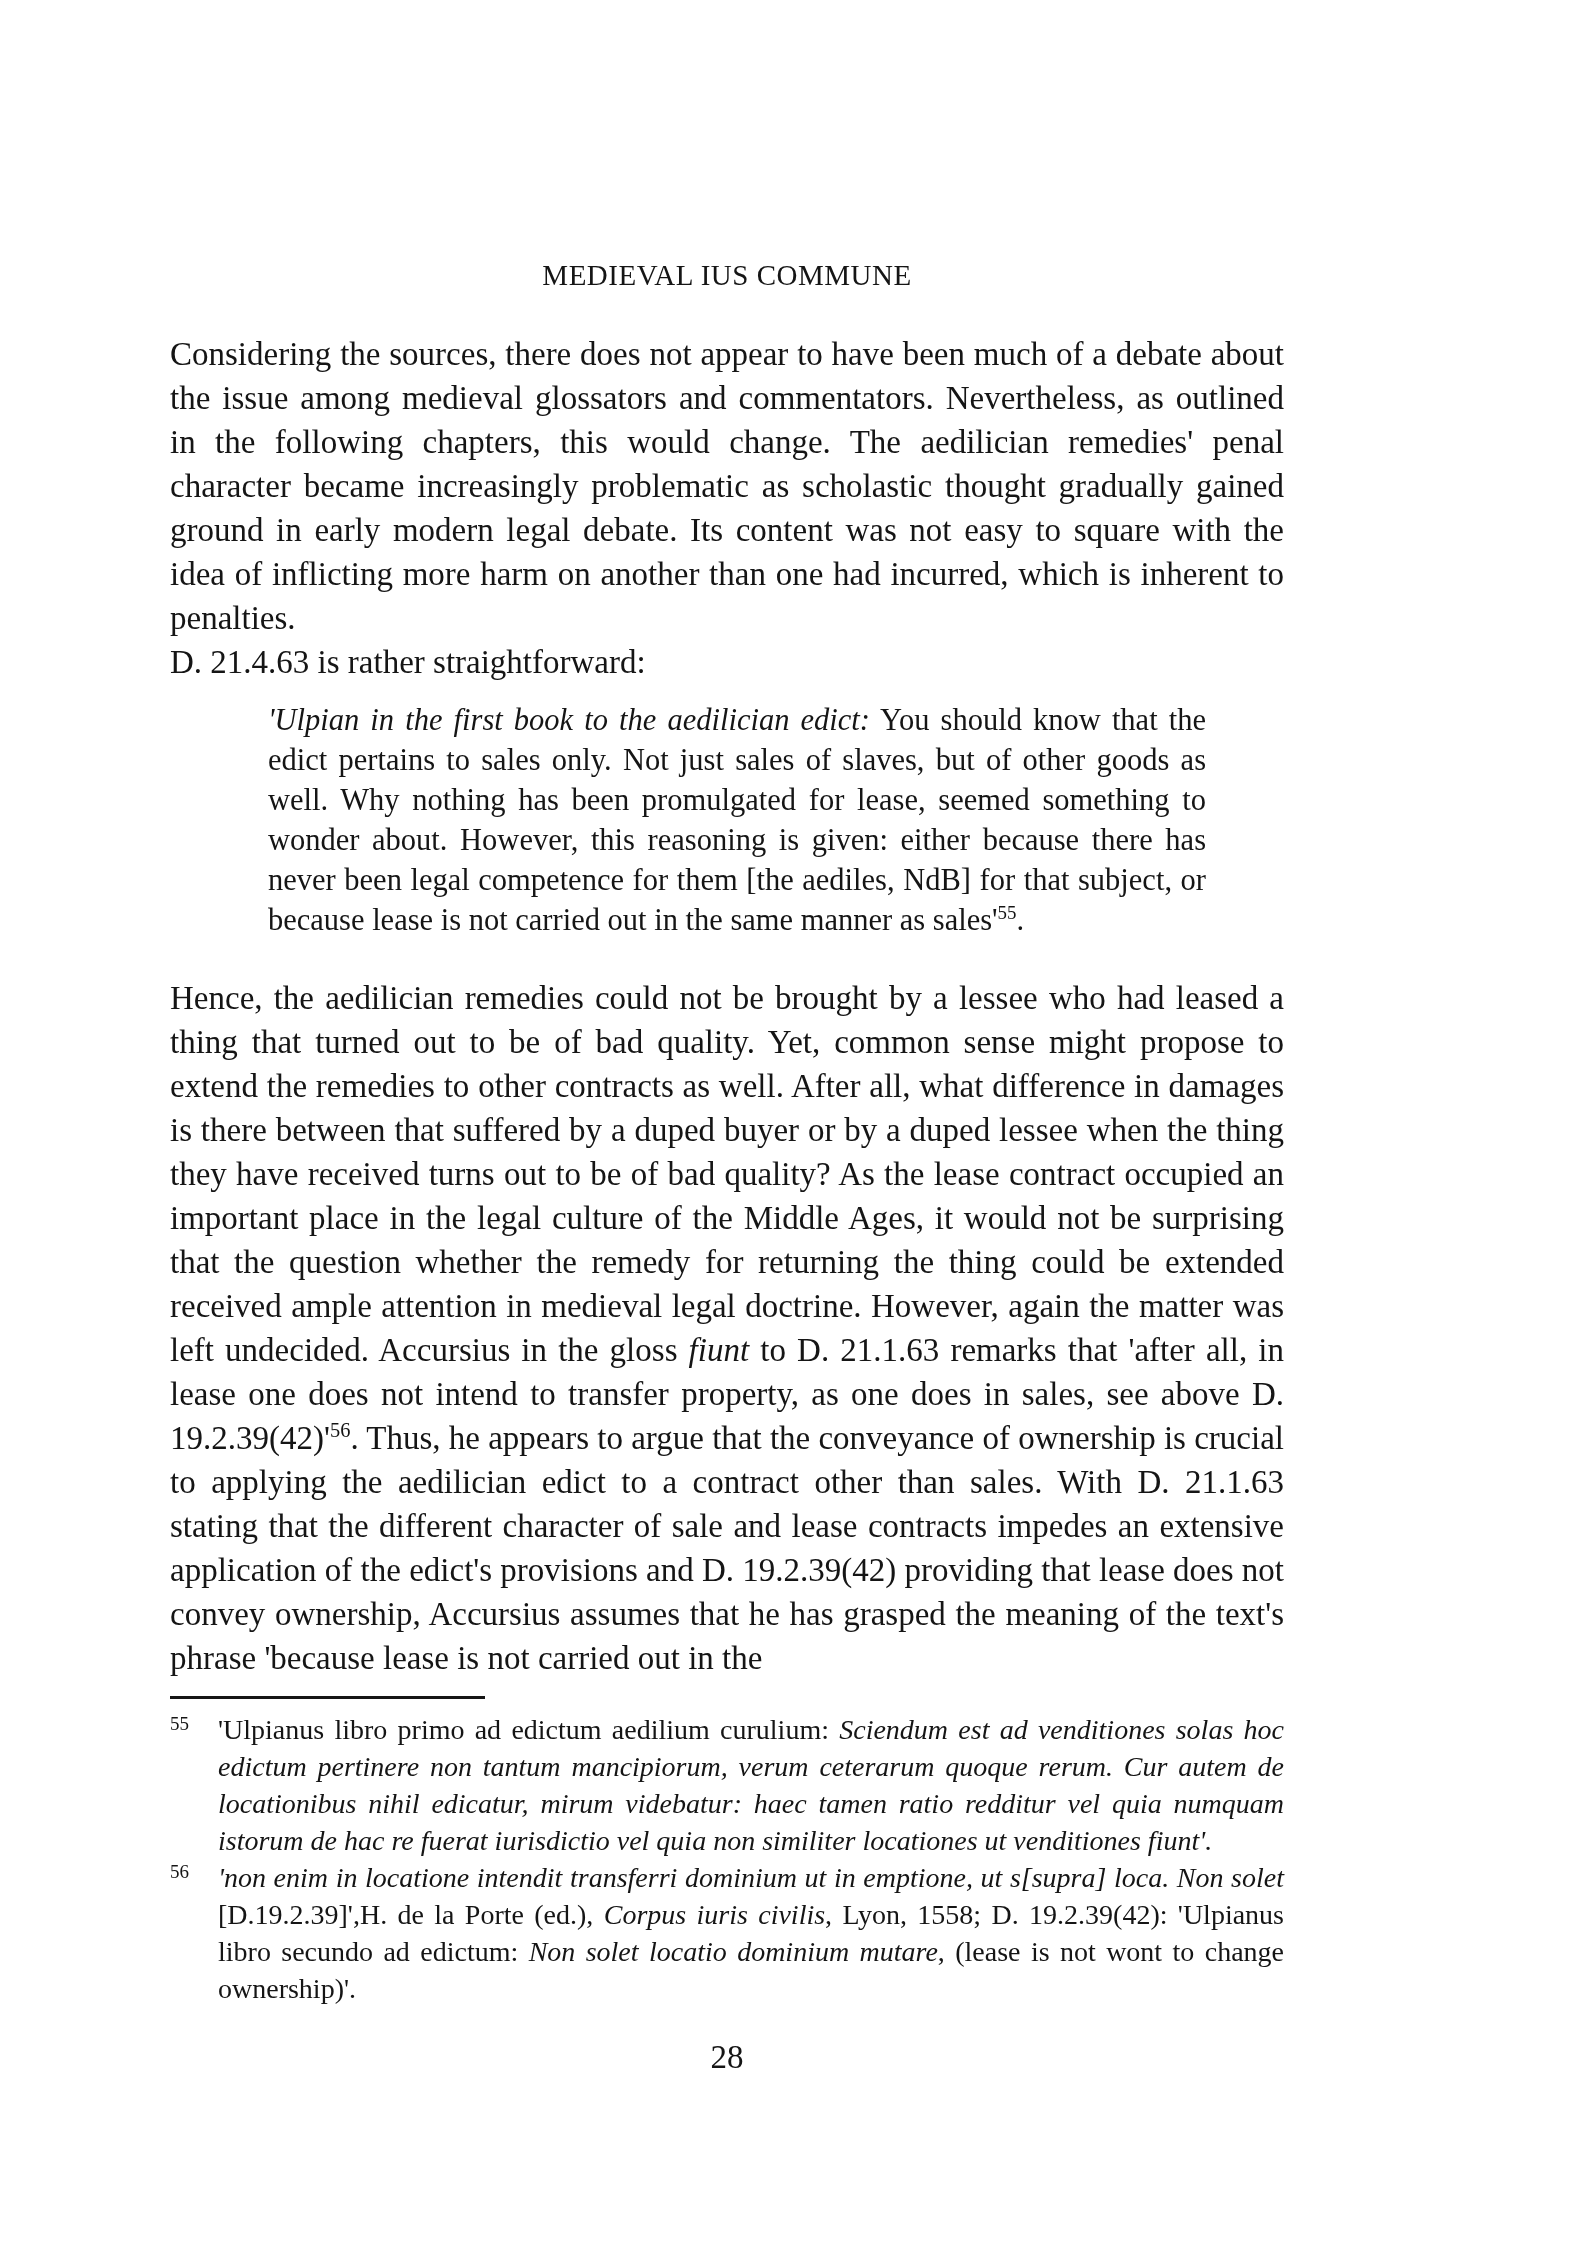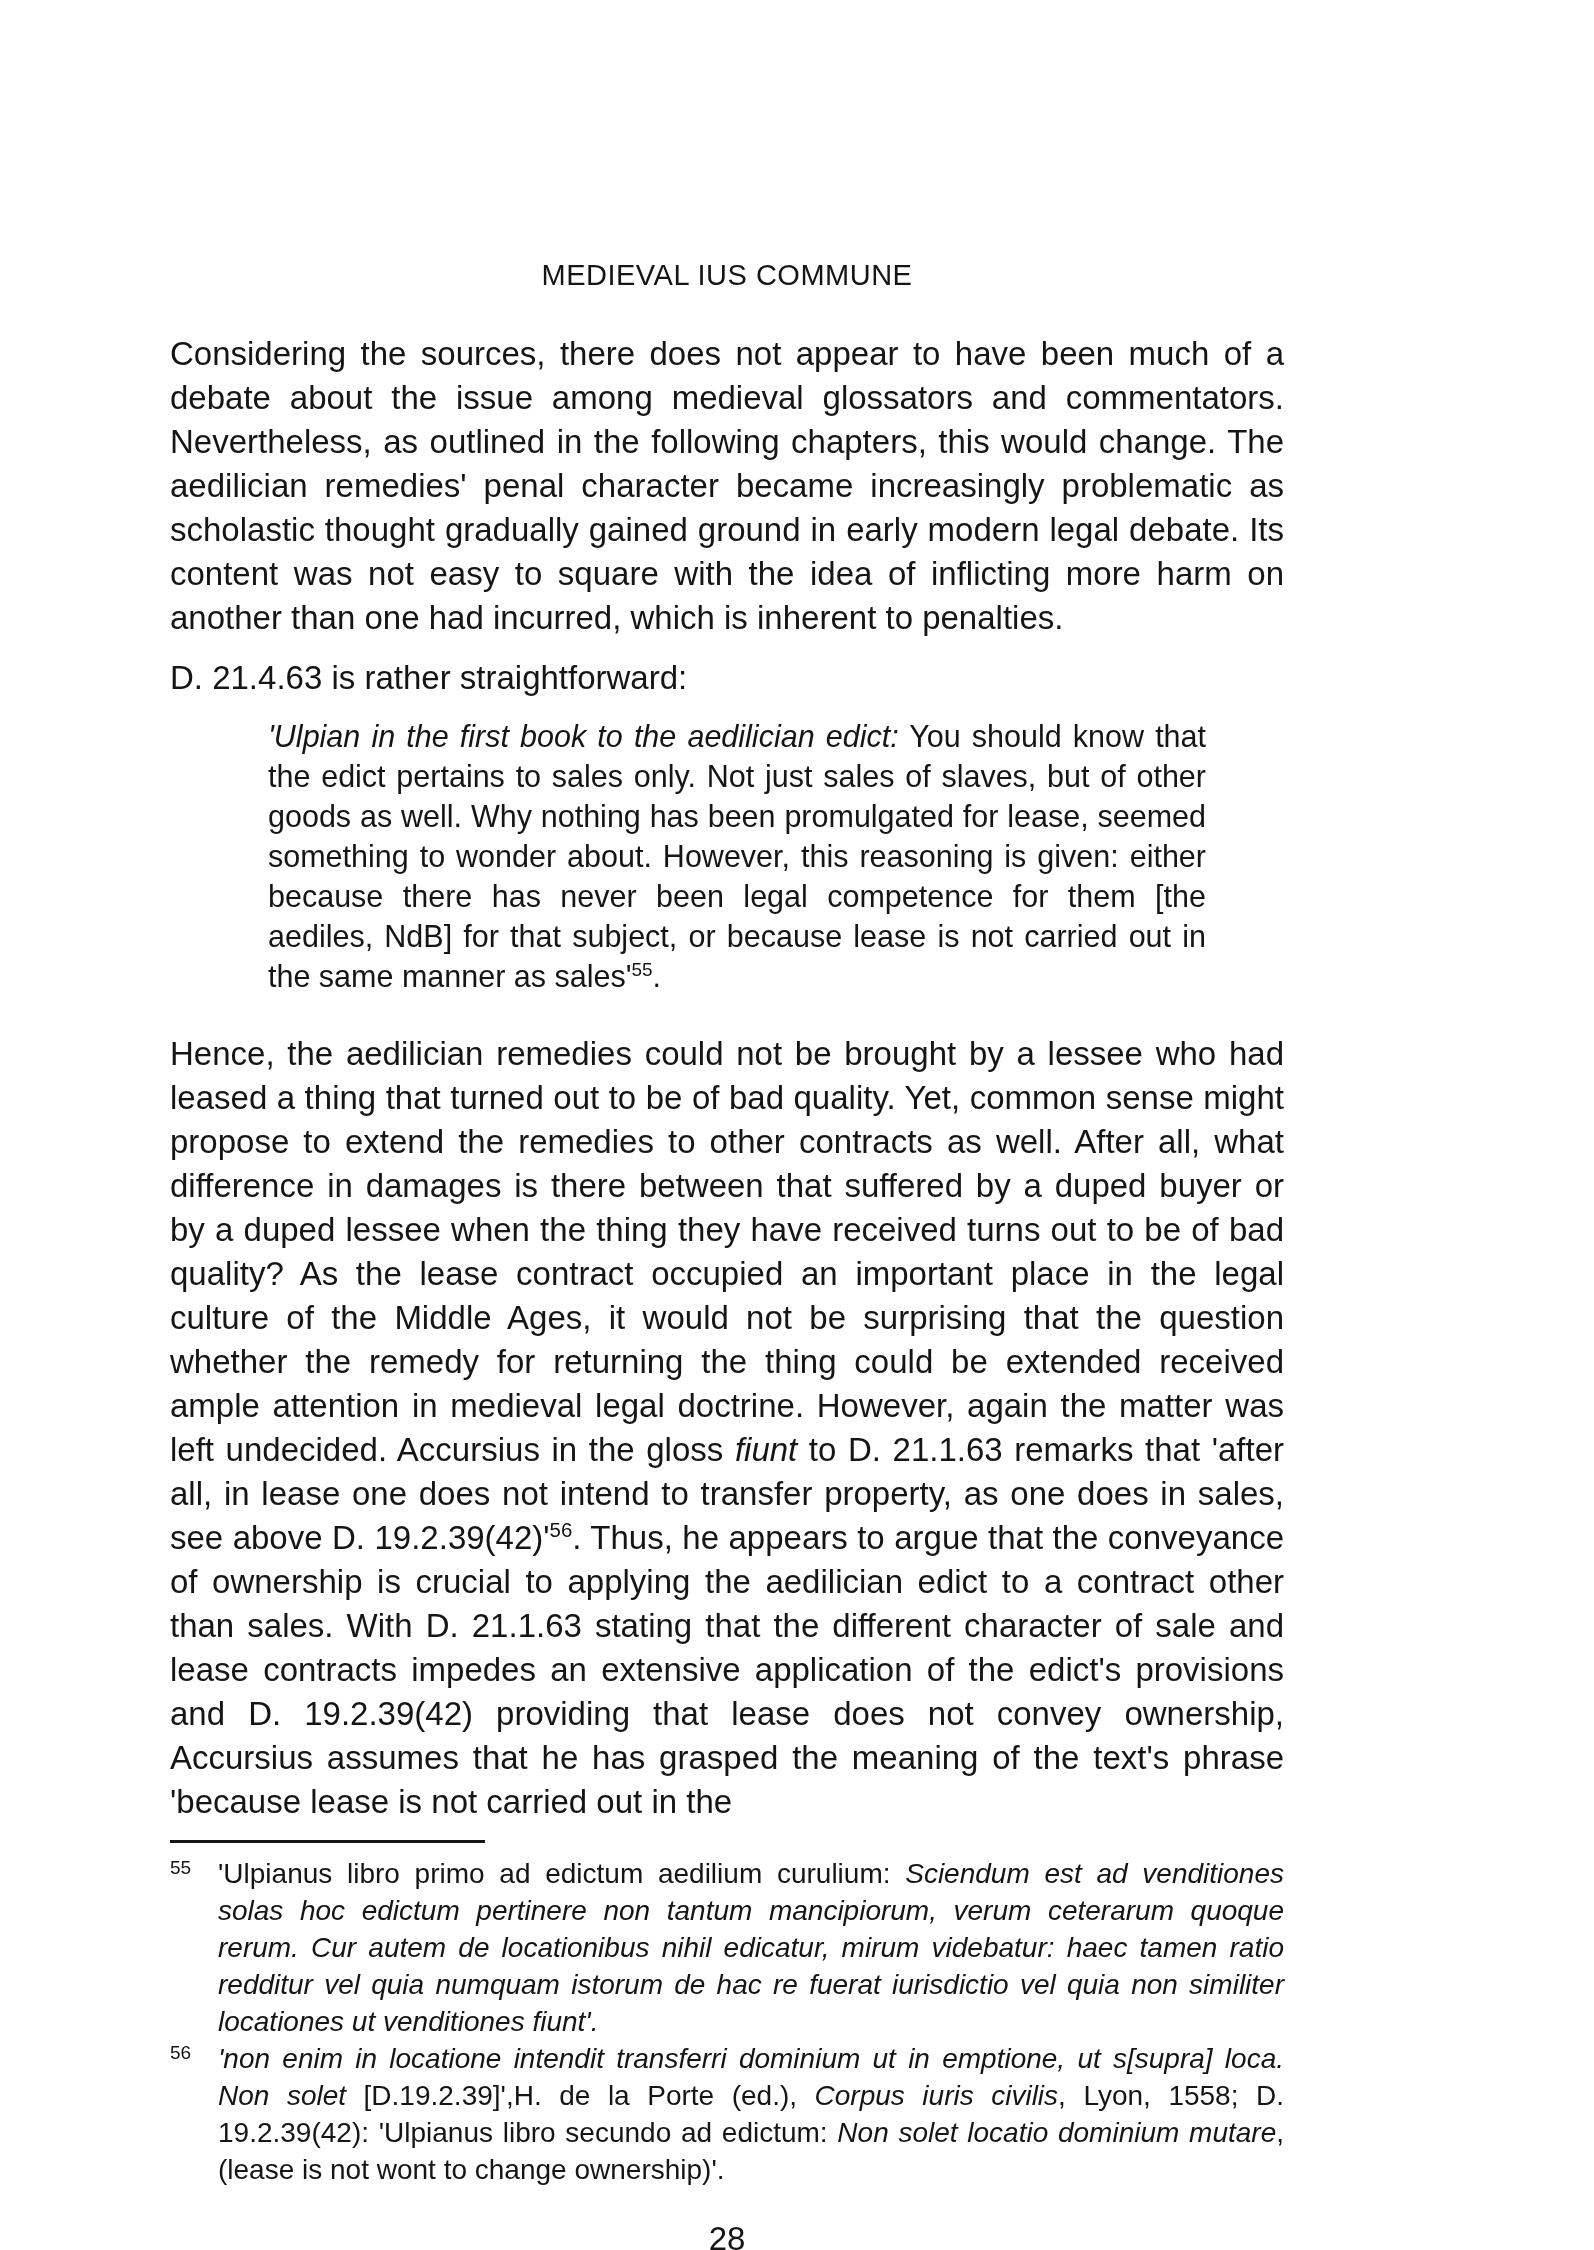--- a/index.html
+++ b/index.html
@@ -7,38 +7,38 @@
     padding: 0;
     background: #ffffff;
   }
   .page {
     position: relative;
     width: 1468px;
     height: 2250px;
     box-sizing: border-box;
     background: #ffffff;
     color: #151515;
-    font-family: Liberation Sans, sans-serif;
+    font-family: Liberation Serif, serif;
     padding: 258px 184px 0 170px;
     overflow: hidden;
   }
   .running-head {
     text-align: center;
     font-size: 29px;
     line-height: 34px;
     letter-spacing: 0.5px;
     margin: 0 0 40px 0;
   }
   .body-par {
     font-size: 33px;
     line-height: 44px;
     text-align: justify;
     margin: 0;
   }
-  .par-1 { margin-bottom: 16px; }
+  .par-1 { margin-bottom: 0; }
   .section-heading {
     font-size: 33px;
     line-height: 46px;
     font-weight: 400;
     font-style: italic;
     margin: 48px 0 26px 0;
   }
   .lead-in { margin: 0 0 14px 0; text-align: left; }
   .block-quote {
     font-size: 30.5px;

